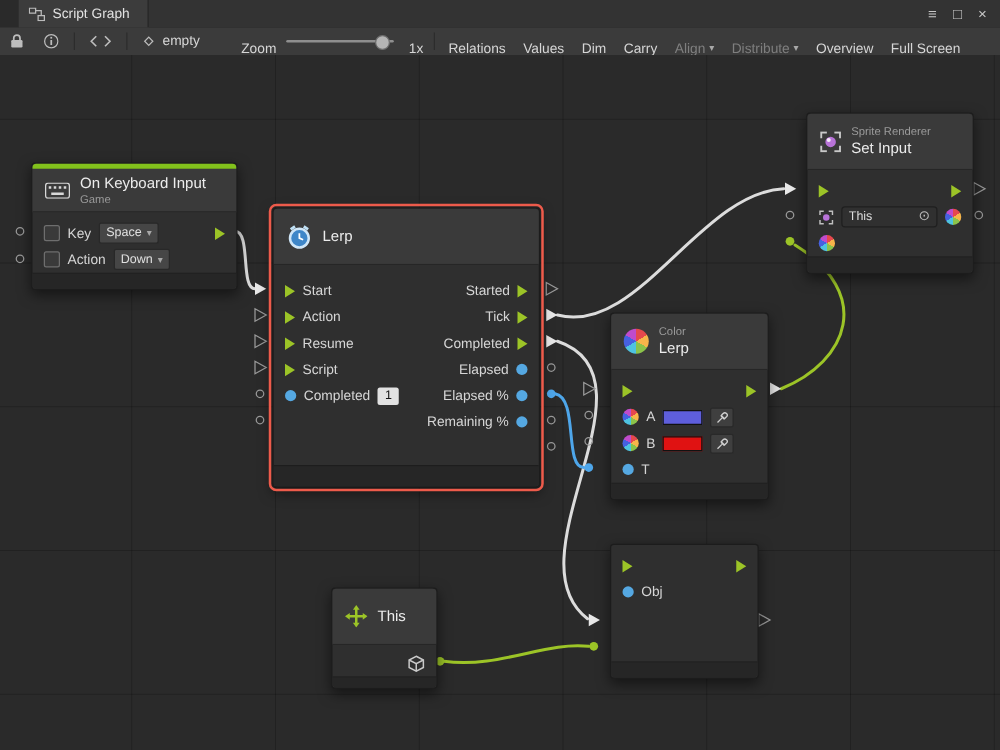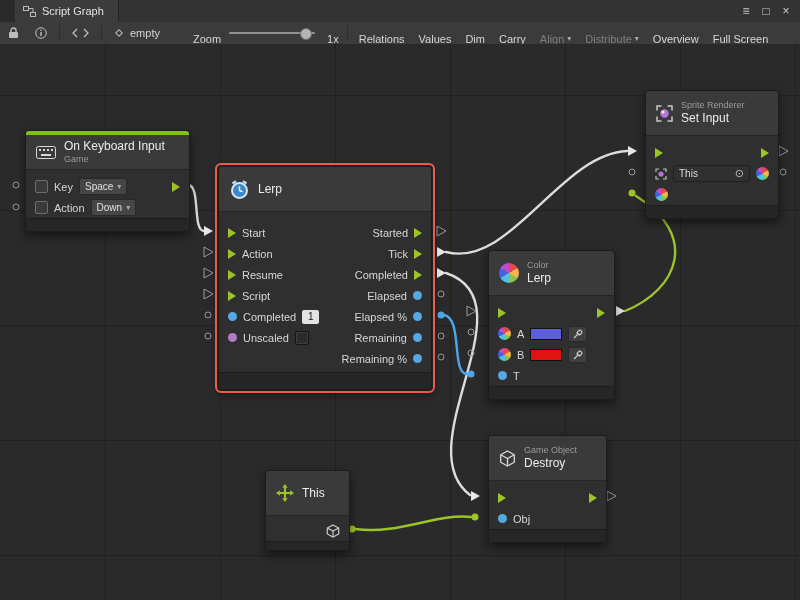--- a/index.html
+++ b/index.html
@@ -269,28 +269,20 @@
         </div>
         <div class="row">
           <span class="p-dot"></span>
           <span>Completed</span>
           <span class="numfield">1</span>
           <span class="spacer"></span>
           <span>Elapsed %</span>
           <span class="p-dot"></span>
         </div>
         <div class="row">
-          <span class="p-dot purple"></span>
-          <span>Unscaled</span>
-          <span class="checkbox"></span>
-          <span class="spacer"></span>
-          <span>Remaining</span>
-          <span class="p-dot"></span>
-        </div>
-        <div class="row">
           <span class="spacer"></span>
           <span>Remaining %</span>
           <span class="p-dot"></span>
         </div>
       </div>
       <div class="nfoot" style="height:16px;"></div>
     </div>
 
     <div class="node" style="left:488px;top:206px;width:125px;height:148px;">
       <div class="nhead" style="height:44px;">
@@ -393,30 +385,20 @@
           <svg width="14" height="14">
             <path d="M7 1 L12.7 4 V10 L7 13 L1.3 10 V4 Z" fill="none" stroke="#c9c9c9" stroke-width="1.2"></path>
             <path d="M1.3 4 L7 7 L12.7 4 M7 7 V13" fill="none" stroke="#c9c9c9" stroke-width="1.2"></path>
           </svg>
         </div>
       </div>
       <div class="nfoot" style="height:8px;"></div>
     </div>
 
     <div class="node" style="left:488px;top:391px;width:117px;height:106px;">
-      <div class="nhead" style="height:44px;">
-        <svg width="17" height="17">
-          <path d="M8.5 1 L15.3 4.8 V12.2 L8.5 16 L1.7 12.2 V4.8 Z" fill="none" stroke="#d8d8d8" stroke-width="1.3"></path>
-          <path d="M1.7 4.8 L8.5 8.5 L15.3 4.8 M8.5 8.5 V16" fill="none" stroke="#d8d8d8" stroke-width="1.3"></path>
-        </svg>
-        <span class="hcol">
-          <span class="hsub">Game Object</span>
-          <span class="htitle">Destroy</span>
-        </span>
-      </div>
       <div class="nbody" style="padding-top:6px;">
         <div class="row">
           <span class="p-arrow"></span>
           <span class="spacer"></span>
           <span class="p-arrow"></span>
         </div>
         <div class="row">
           <span class="p-dot"></span>
           <span>Obj</span>
         </div>

